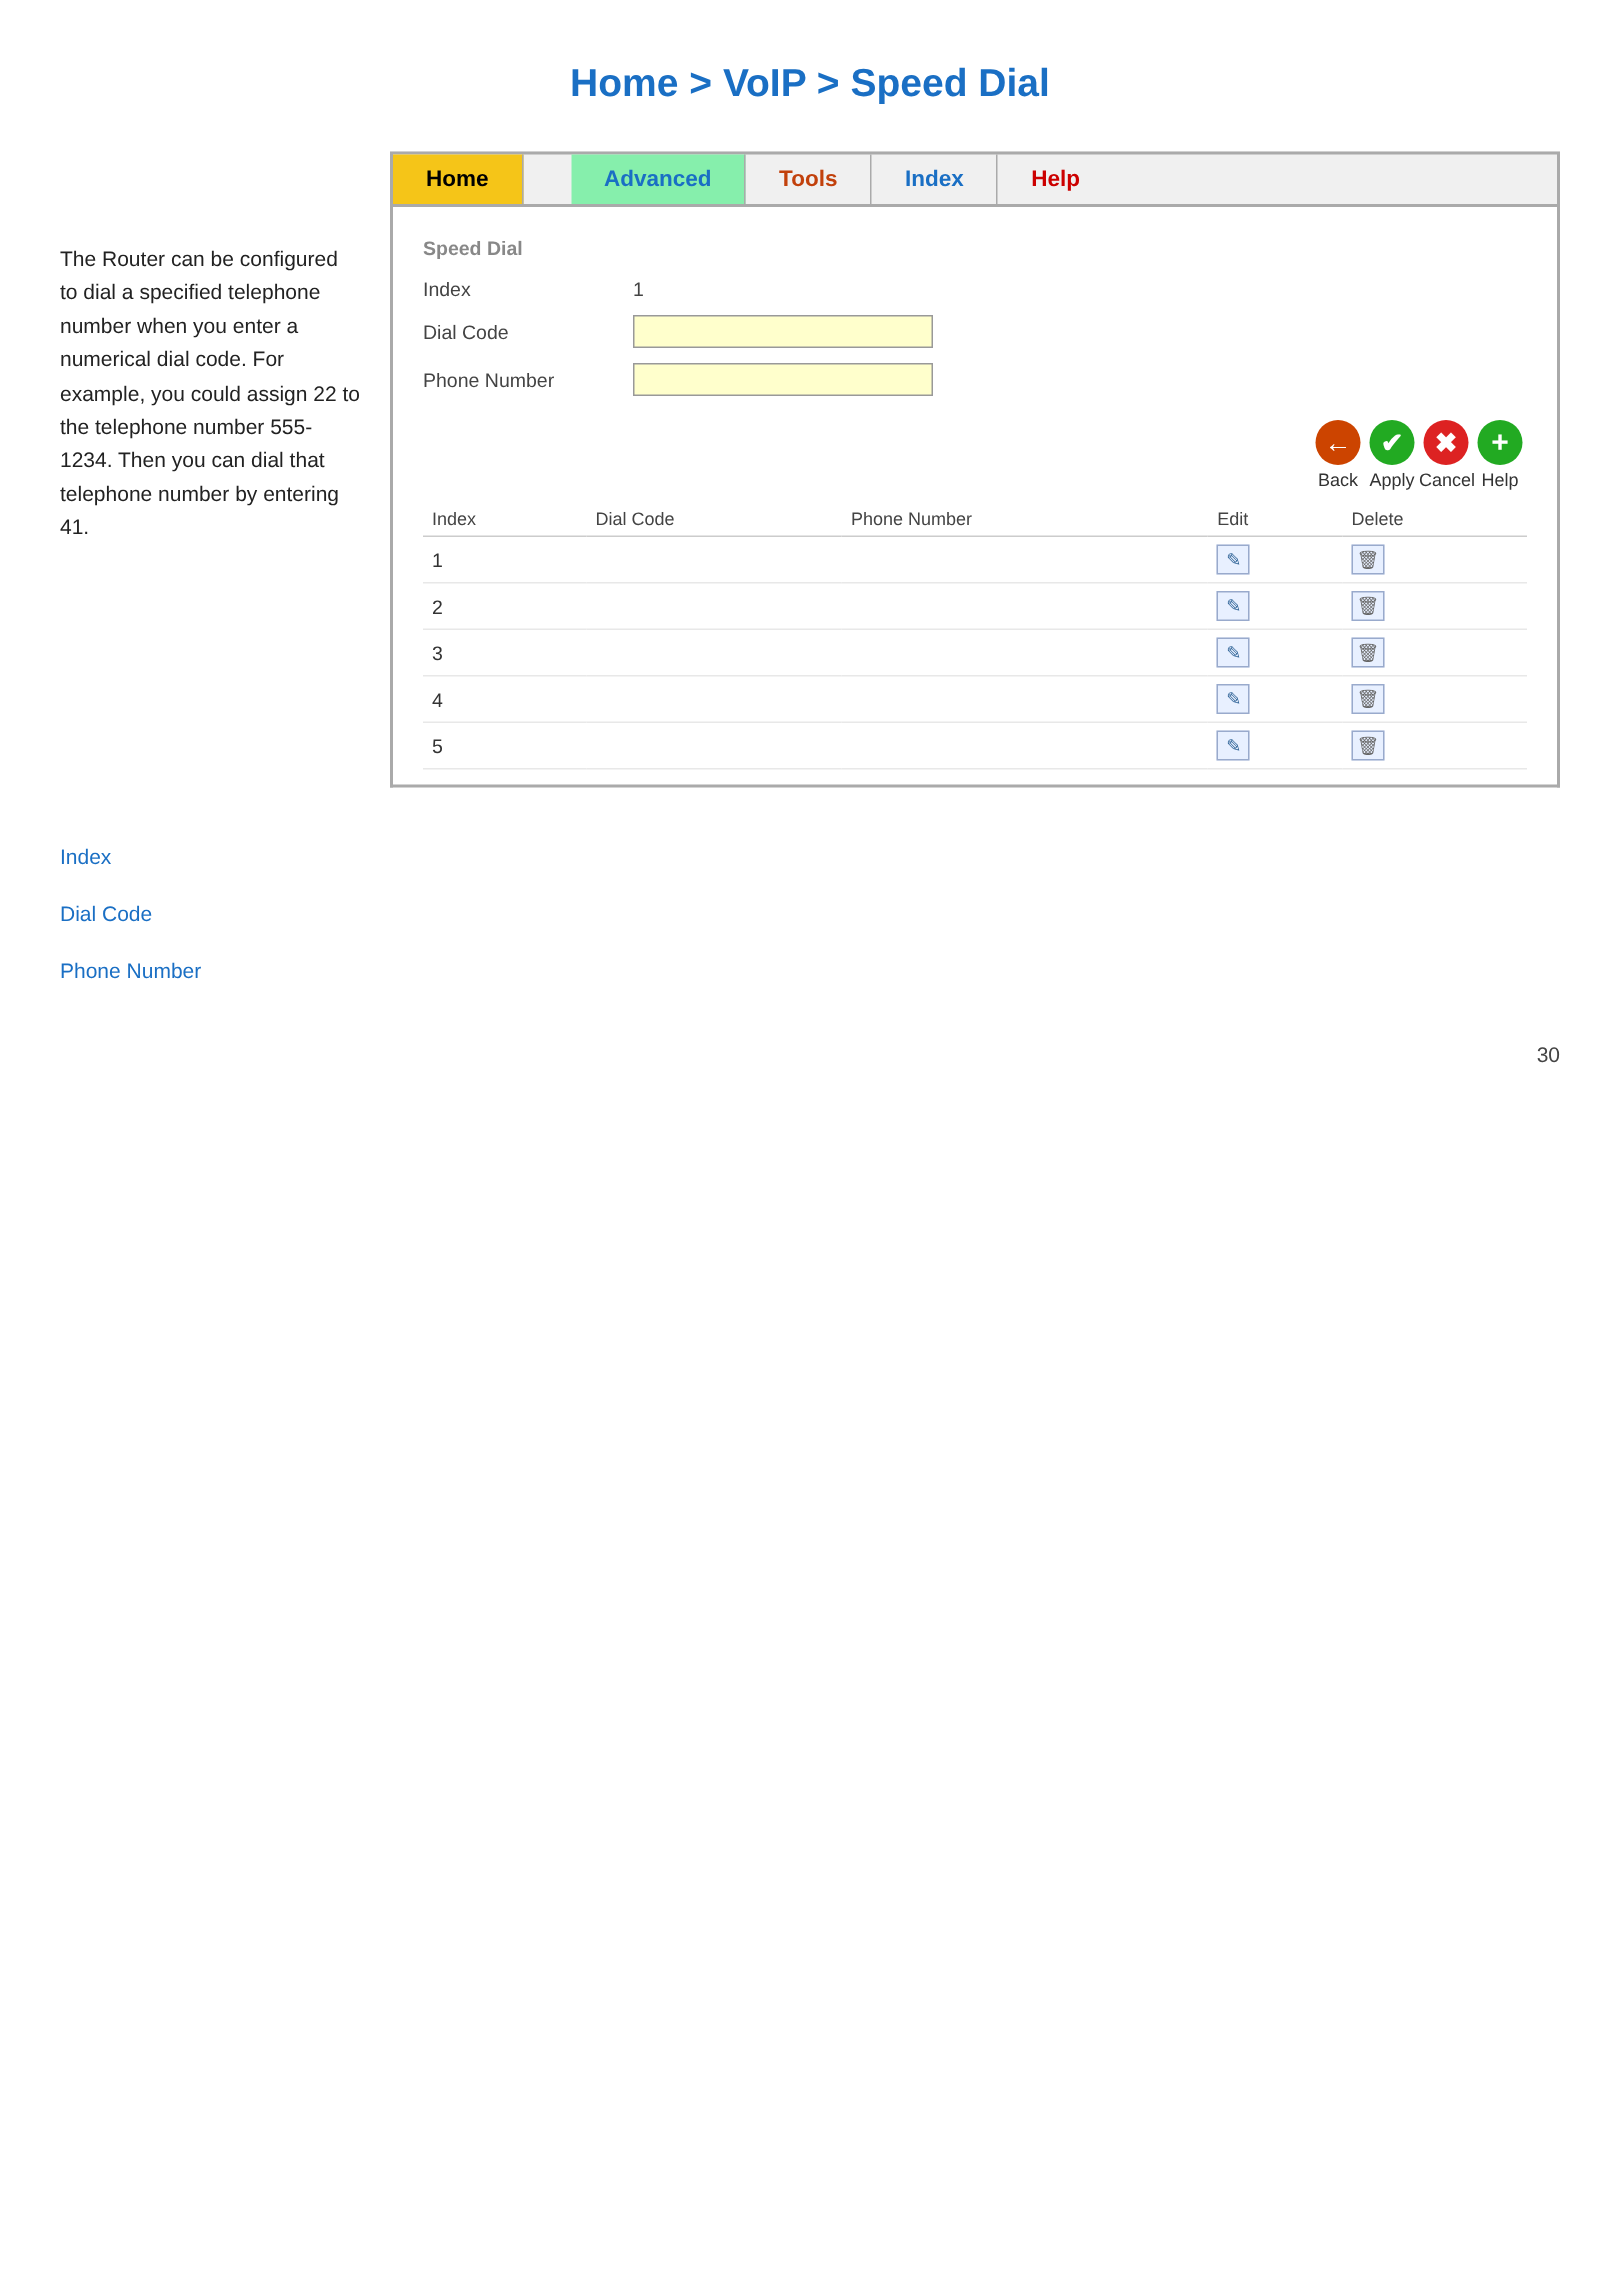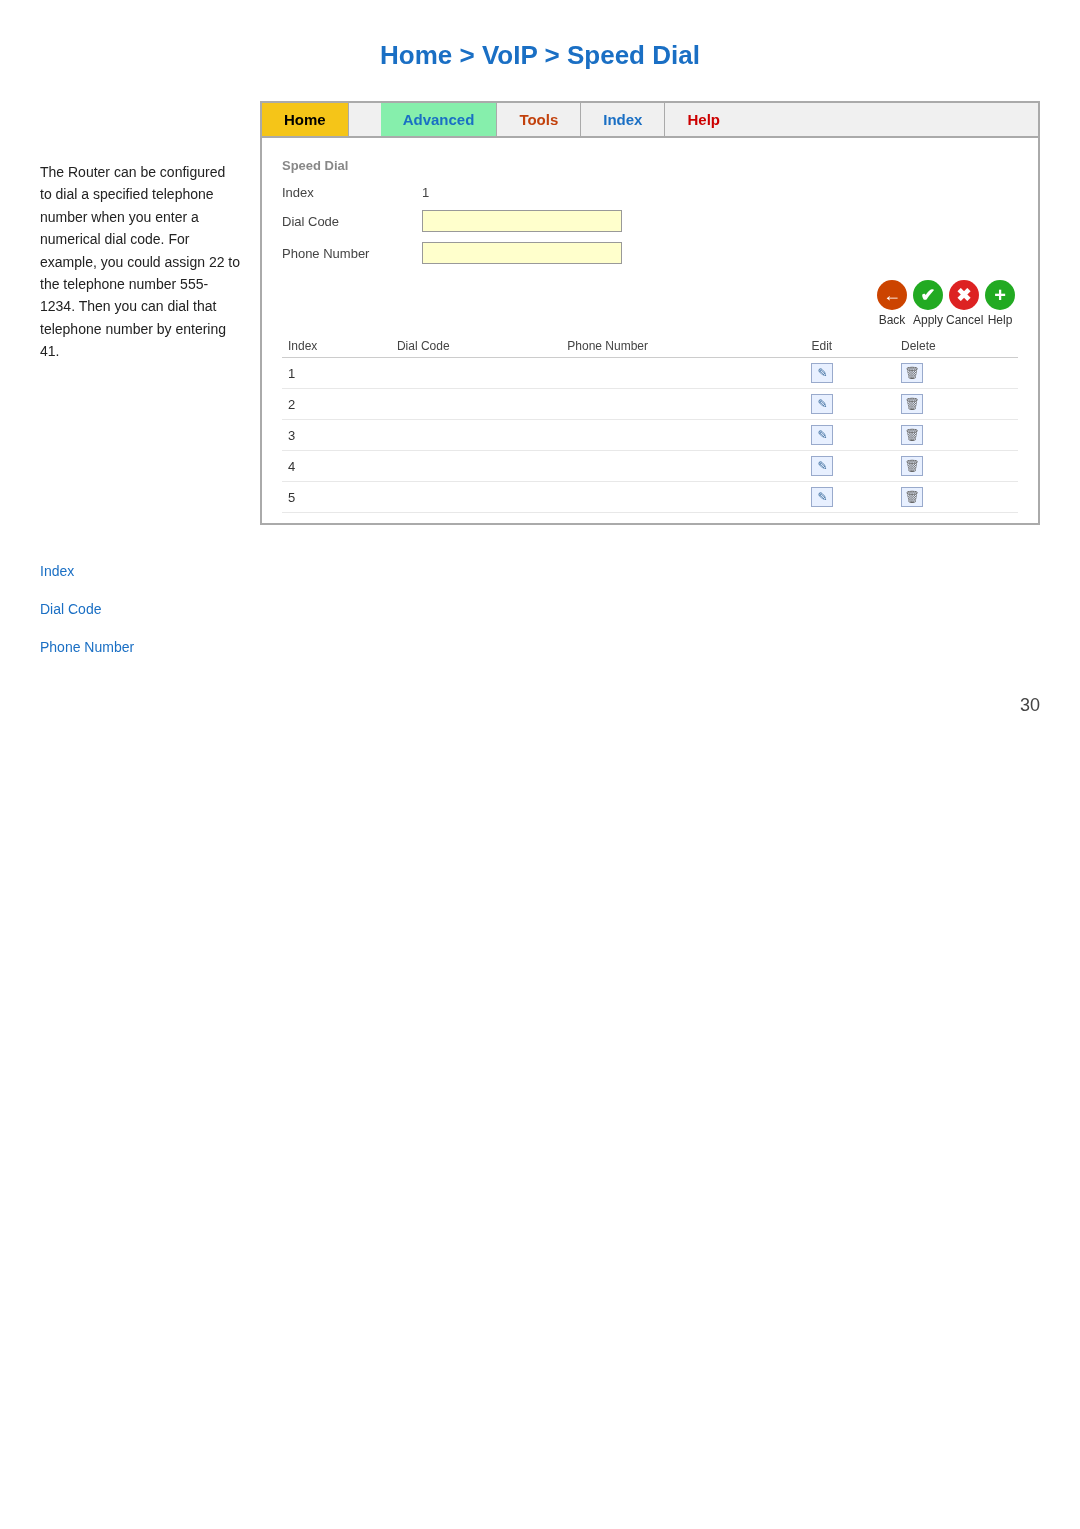--- a/index.html
+++ b/index.html
@@ -270,21 +270,21 @@
     .desc-def {
       flex: 1;
       font-size: 14px;
       color: #222;
       line-height: 1.55;
       text-align: justify;
     }
 
     .page-number {
       text-align: right;
-      font-size: 18px;
+      font-size: 14px;
       color: #444;
       margin-top: 40px;
     }
   </style>
 </head>
 <body>
 
 <h1 class="page-title">Home &gt; VoIP &gt; Speed Dial</h1>
 
 <div class="main-layout">

